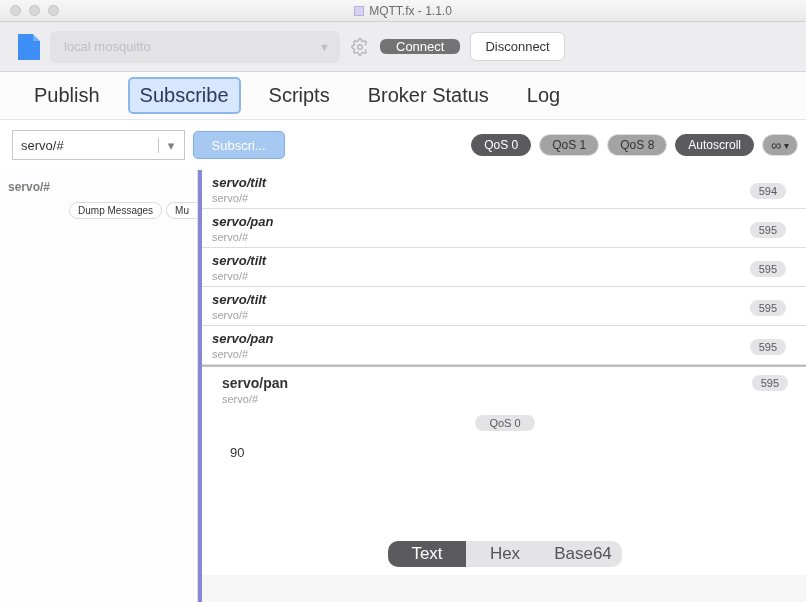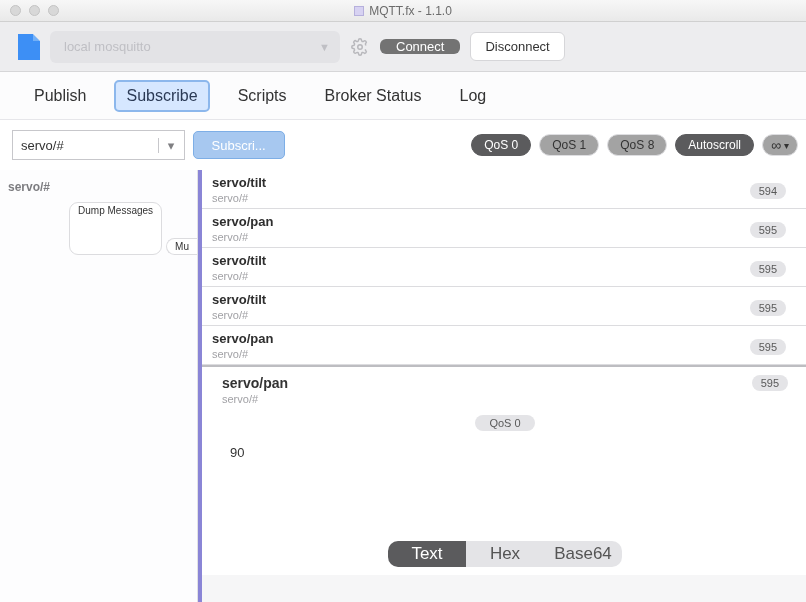--- a/index.html
+++ b/index.html
@@ -55,21 +55,21 @@
 }
 .btn-disconnect {
   height:29px; padding:0 14px; border-radius:6px; background:#fff; border:1px solid #d6d6d9;
   display:flex; align-items:center; justify-content:center; color:#333;
 }
 
 .tabs {
   height:48px; display:flex; align-items:center; gap:18px; padding:0 24px;
   background:#fcfcfd; border-bottom:1px solid #e6e6ea;
 }
-.tab { font-size:16px; color:#333; padding:5px 10px; border-radius:5px; }
+.tab { font-size:20px; color:#333; padding:5px 10px; border-radius:5px; }
 .tab.active { background:#d6e7ff; border:2px solid #8cb7ec; color:#2b3a55;}
 
 .subbar {
   display:flex; align-items:center; gap:8px; padding:10px 8px 10px 12px;
   background:#fff;
 }
 .topic-input {
   flex:1; height:30px; display:flex; align-items:center; background:#fff; border:1px solid #c7c7cb;
 }
 .topic-input .tx { flex:1; padding:0 8px; color:#333; font-size:13px;}
@@ -83,29 +83,29 @@
 .pill.settings { padding:0 8px; font-size:14px;}
 .spacer{flex:1;}
 
 .main { display:flex; height:calc(602px - 22px - 50px - 48px - 50px);}
 .sidebar {
   width:198px; background:#fdfdfe; border-right:1px solid #e1e1e4; display:flex; flex-direction:column;
 }
 .side-topic { font-size:12px; color:#7d7d81; padding:10px 8px 8px; font-weight:bold;}
 .side-btns { display:flex; justify-content:flex-end; gap:4px; padding:0 0 6px;}
 .side-btn { font-size:10px; padding:2px 8px; border-radius:9px; background:#fff; border:1px solid #dcdcdf; white-space:nowrap;}
-.side-btn.cut { border-right:none; border-radius:9px 0 0 9px;margin-top:36px;}
+.side-btn.cut { border-right:none; border-radius:9px 0 0 9px;}
 
 .content { flex:1; display:flex; flex-direction:column; border-left:4px solid #8a85d6;}
 .msg-list { flex:0 0 auto; overflow:hidden; }
 .msg-row {
   display:flex; align-items:center; justify-content:space-between; padding:5px 20px 1px 10px;
   border-bottom:1px solid #dcdcdf; background:#fff;
 }
-.msg-row .t1 { font-weight:bold; font-size:13px; color:#2e2e2e;}
+.msg-row .t1 { font-weight:bold; font-size:13px; color:#2e2e2e;font-style:italic;}
 .msg-row .t2 { font-size:11px; color:#a1a1a5; margin-top:2px; margin-bottom:3px;}
 .badge { background:#e4e4e7; border-radius:10px; padding:2px 9px; font-size:11px; color:#595959;}
 
 .detail { border-top:2px solid #bdbdc1; background:#fff; padding:8px 18px 8px 20px; display:flex; flex-direction:column; height:210px;}
 .detail-h { display:flex; justify-content:space-between; align-items:flex-start;}
 .detail-h .t1 { font-weight:bold; font-size:14px;}
 .detail-h .t2 { font-size:11px; color:#a1a1a5; margin-top:2px;}
 .meta { display:flex; justify-content:center; gap:10px; margin-top:10px;}
 .mpill { background:#e4e4e7; border-radius:10px; padding:2px 14px; font-size:11px; color:#595959;}
 .payload { padding:14px 8px; font-size:13px; flex:1;}

